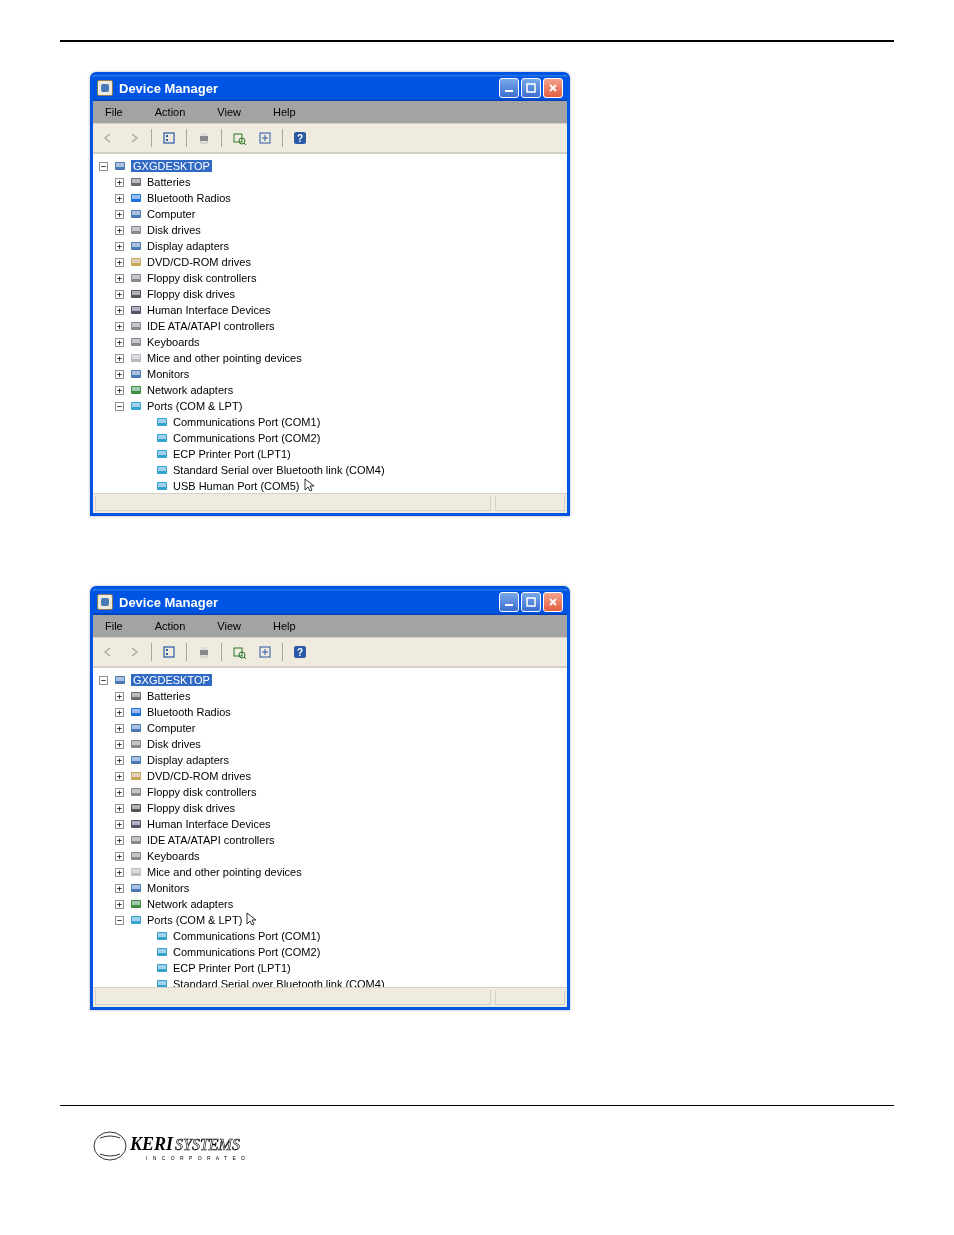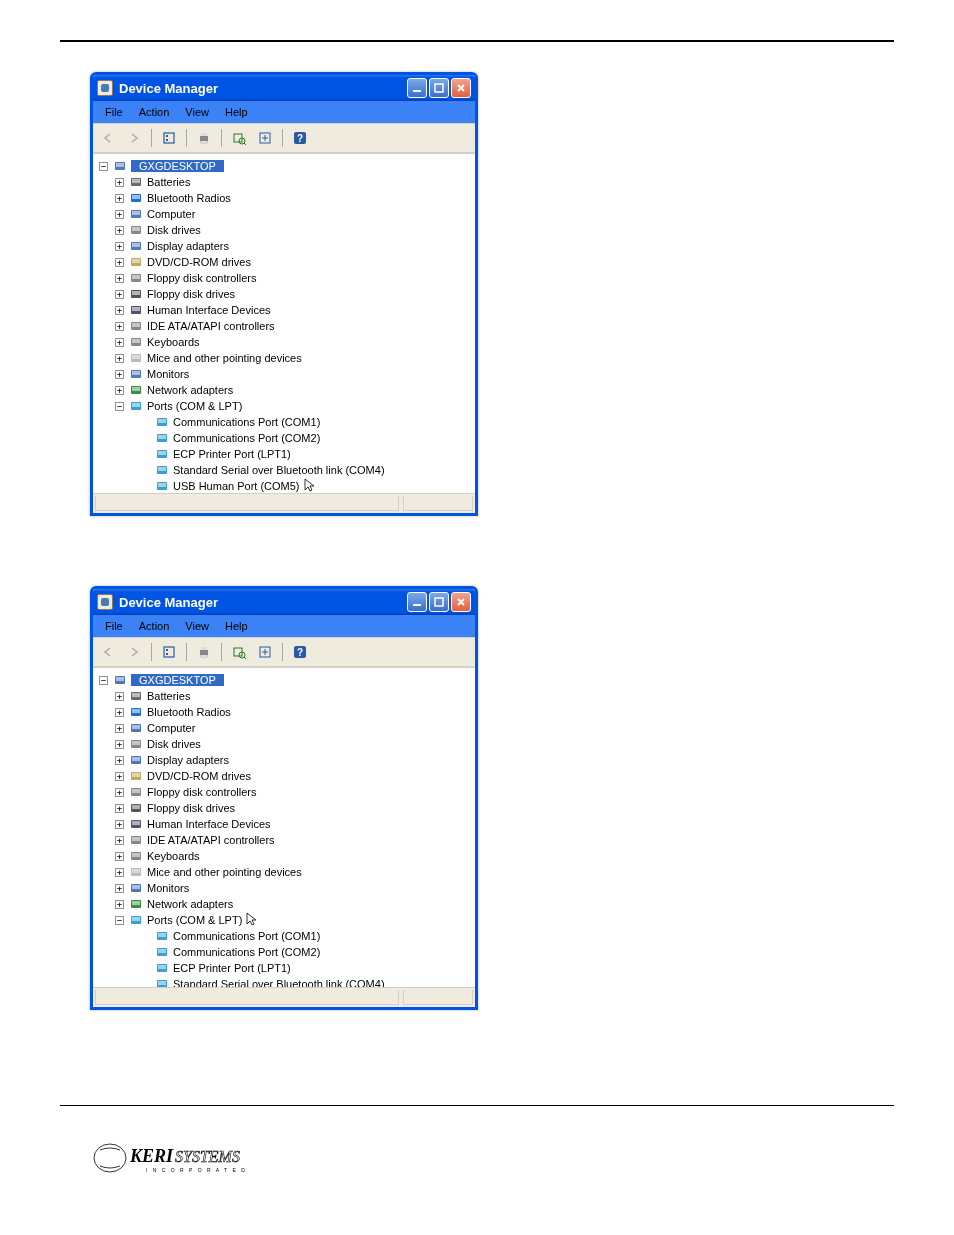--- a/index.html
+++ b/index.html
@@ -1,46 +1,46 @@
 <!DOCTYPE html>
 <html><head>
 <meta charset="utf-8">
 <style>
   *{box-sizing:border-box}
   body{margin:0;padding:0;background:#fff;font-family:Tahoma,Arial,sans-serif;font-size:11px;width:954px}
   .page{padding:40px 60px}
   .hr{border-top:2px solid #000;margin-bottom:30px}
   .hr-bottom{border-top:1px solid #000;margin-top:40px}
   .caption-area{min-height:40px;margin:15px 0}
-  .window{width:388px;margin-left:30px;margin-top:10px;border:3px solid #0054E3;border-radius:6px 6px 0 0;overflow:hidden;box-shadow:0 0 3px rgba(0,0,0,.3)}
+  .window{width:480px;margin-left:30px;margin-top:10px;border:3px solid #0054E3;border-radius:6px 6px 0 0;overflow:hidden;box-shadow:0 0 3px rgba(0,0,0,.3)}
   .titlebar{background:linear-gradient(to bottom,#2a7de1 0,#0054E3 10%,#0054E3 90%,#003db0 100%);height:26px;display:flex;align-items:center;padding:0 4px;color:#fff;font-weight:bold;font-size:13px}
   .titlebar .title-icon{width:16px;height:16px;background:#EFEBDE;border:1px solid #8a7c5a;margin-right:6px;border-radius:2px;position:relative}
   .titlebar .title-icon:after{content:"";position:absolute;width:8px;height:8px;background:#4a7bb5;border-radius:2px;top:3px;left:3px}
   .titlebar .title-text{flex:1}
   .win-buttons{display:flex;gap:2px}
   .win-btn{width:20px;height:20px;border:1px solid #fff;border-radius:3px;background:linear-gradient(to bottom,#79a9e8,#3b6ecf);display:flex;align-items:center;justify-content:center;color:#fff;font-size:12px;font-weight:bold;cursor:pointer}
   .win-btn.close-btn{background:linear-gradient(to bottom,#f4a28e,#e25f3f)}
-  .menubar{background:#3b82f6;padding:3px 4px;display:flex;gap:0;font-size:11px}
+  .menubar{background:#a3a3a3;padding:3px 4px;display:flex;gap:16px;font-size:11px}
   .menu-item{padding:2px 8px;cursor:pointer}
   .toolbar{background:#EFEBDE;border-top:1px solid #d4d0c8;border-bottom:1px solid #d4d0c8;padding:3px 4px;display:flex;align-items:center;gap:4px}
   .tb-btn{width:22px;height:22px;display:flex;align-items:center;justify-content:center;border:1px solid transparent;cursor:pointer}
   .tb-btn.disabled svg{opacity:.35}
   .tb-sep{width:1px;height:18px;background:#aca899;margin:0 2px}
   .tree-area{background:#fff;height:340px;overflow:auto;padding:4px 0;border-top:1px solid #d4d0c8}
   .node{display:flex;align-items:center;height:16px;margin:0;padding-left:6px;font-size:11px;white-space:nowrap}
   .expander{width:9px;height:9px;border:1px solid #919191;background:#fff;display:inline-flex;align-items:center;justify-content:center;margin-right:4px;font-size:9px;line-height:1;color:#000;font-family:monospace;cursor:pointer}
   .expander-space{width:9px;height:9px;margin-right:4px;display:inline-block}
   .node-icon{width:15px;height:15px;margin-right:4px;display:inline-flex;align-items:center;justify-content:center;flex-shrink:0}
   .node-label{cursor:default}
-  .node-label.selected{background:#316AC5;color:#fff;padding:0 8px}
+  .node-label.selected{background:#316AC5;color:#fff;padding:0 2px}
   .indent{display:inline-block}
   .statusbar{background:#EFEBDE;border-top:1px solid #d4d0c8;height:20px;display:flex}
   .statusbar .panel{border:1px solid #d4d0c8;border-top:none;flex:1;margin:2px}
   .statusbar .panel.small{flex:0 0 70px}
-  .footer-logo{margin-top:32px;margin-left:30px}
+  .footer-logo{margin-top:20px;margin-left:30px}
   svg{display:block}
   .arrow-cursor{display:inline-block;margin-left:2px}
 </style>
 </head>
 <body>
 
 <div class="page">
   <div class="hr"></div>
 
   <div class="window">

